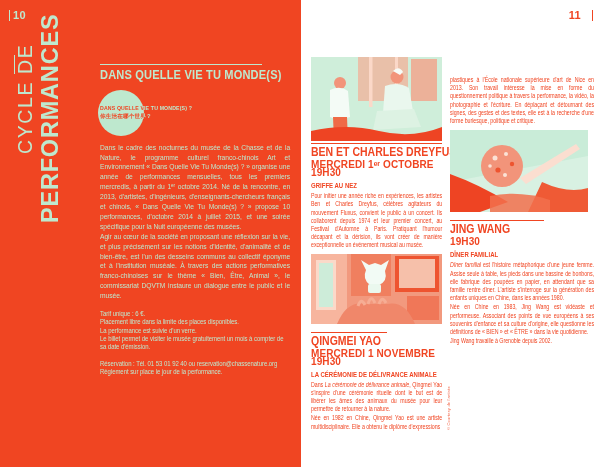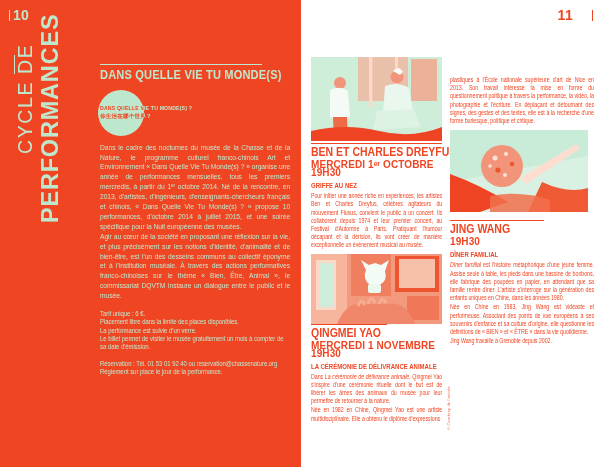--- a/index.html
+++ b/index.html
@@ -6,23 +6,23 @@
   .spread{
     position:relative;width:600px;height:467px;overflow:hidden;
     font-family:"Liberation Sans","DejaVu Sans",sans-serif;
     background:#ffffff;
   }
   .page{position:absolute;top:0;height:467px;overflow:hidden;}
   .page-left{left:0;width:301px;background:#F04522;color:#BEE8CE;}
   .page-right{left:301px;width:299px;background:#ffffff;color:#F04522;}
 
   
-  .pageno{position:absolute;top:10px;font-size:14px;font-weight:bold;line-height:11px;letter-spacing:.3px;}
+  .pageno{position:absolute;top:10px;font-size:11px;font-weight:bold;line-height:11px;letter-spacing:.3px;}
   .pageno-left{left:9px;border-left:1.4px solid #BEE8CE;padding-left:3px;}
-  .pageno-right{right:7px;border-right:1.4px solid #F04522;padding-right:19px;}
+  .pageno-right{right:7px;border-right:1.4px solid #F04522;padding-right:11px;}
 
   
   .vtitle{position:absolute;transform:rotate(-90deg);transform-origin:0 0;white-space:nowrap;}
   .vtitle-cycle{left:14px;top:154px;font-size:19.5px;font-weight:400;letter-spacing:1.6px;line-height:22px;}
   .vtitle-perf{left:37px;top:223px;font-size:23.5px;font-weight:700;letter-spacing:.8px;line-height:26px;}
   .vrule-cycle{position:absolute;left:14px;top:55px;width:1.4px;height:19px;background:#BEE8CE;}
 
   
   .content-col{position:absolute;left:100px;top:64px;width:190px;}
   .hrule{height:1.1px;background:currentColor;margin:0 0 2.5px 0;}
@@ -43,21 +43,21 @@
 
   
   .col{position:absolute;top:0;}
   .col1{left:10px;width:131px;padding-top:57px;}
   .col2{left:149px;width:144px;padding-top:76px;}
   .photo{display:block;margin:0;}
   .photo svg{display:block;}
   .ph2{margin-top:4px;}
   .ph3{margin-top:5px;}
   .event-ben{margin-top:2px;}
-  .event-qingmei{}
+  .event-qingmei{margin-top:8px;}
   .event-jing{margin-top:8px;}
   .event-rule{height:1.1px;background:#F04522;margin:0 0 2px 0;}
   .rule-ben{width:131px;} .rule-qingmei{width:76px;} .rule-jing{width:94px;}
   .event-title{font-size:12.5px;font-weight:700;margin:0 0 2px 0;white-space:nowrap;
     transform:scaleX(.84);transform-origin:0 0;line-height:13px;}
   .event-date,.event-time{font-size:10px;font-weight:700;line-height:8px;letter-spacing:.1px;margin:0;}
   .event-time{margin-bottom:5px;}
   .event-subtitle{font-size:7px;font-weight:700;margin:0 0 2px 0;white-space:nowrap;
     transform:scaleX(.86);transform-origin:0 0;line-height:8px;}
   .event-body{transform:scaleX(.8);transform-origin:0 0;

